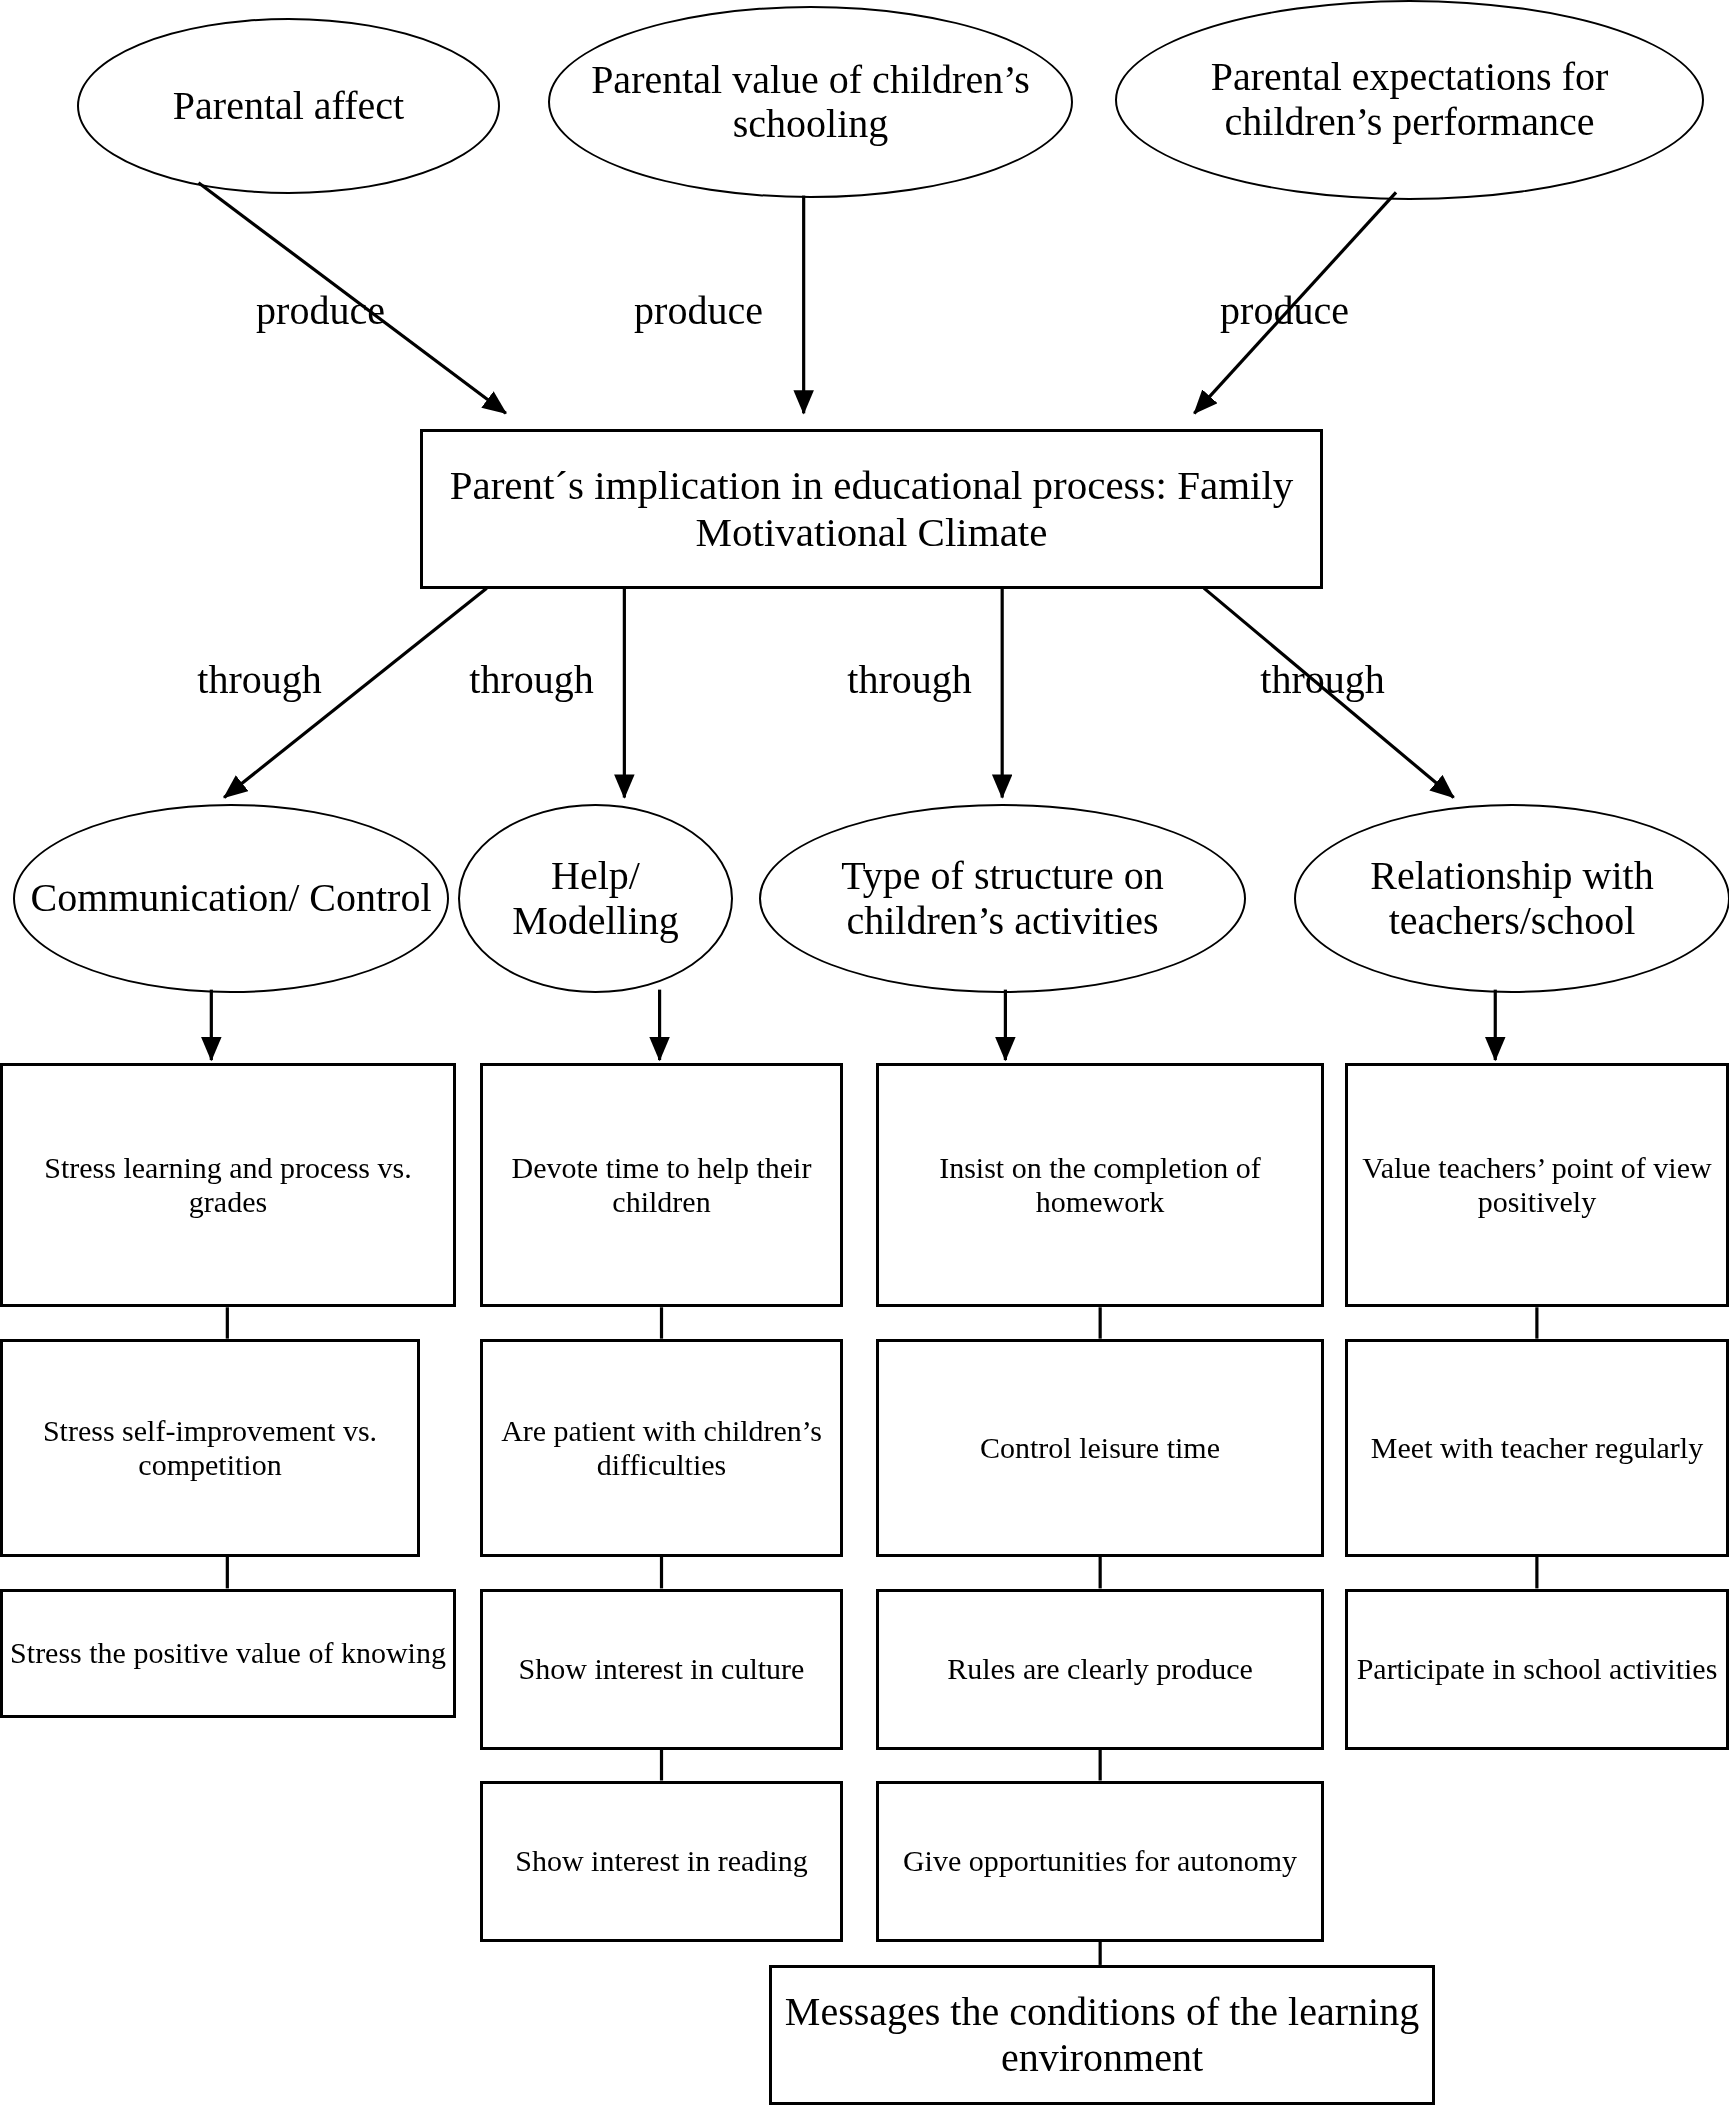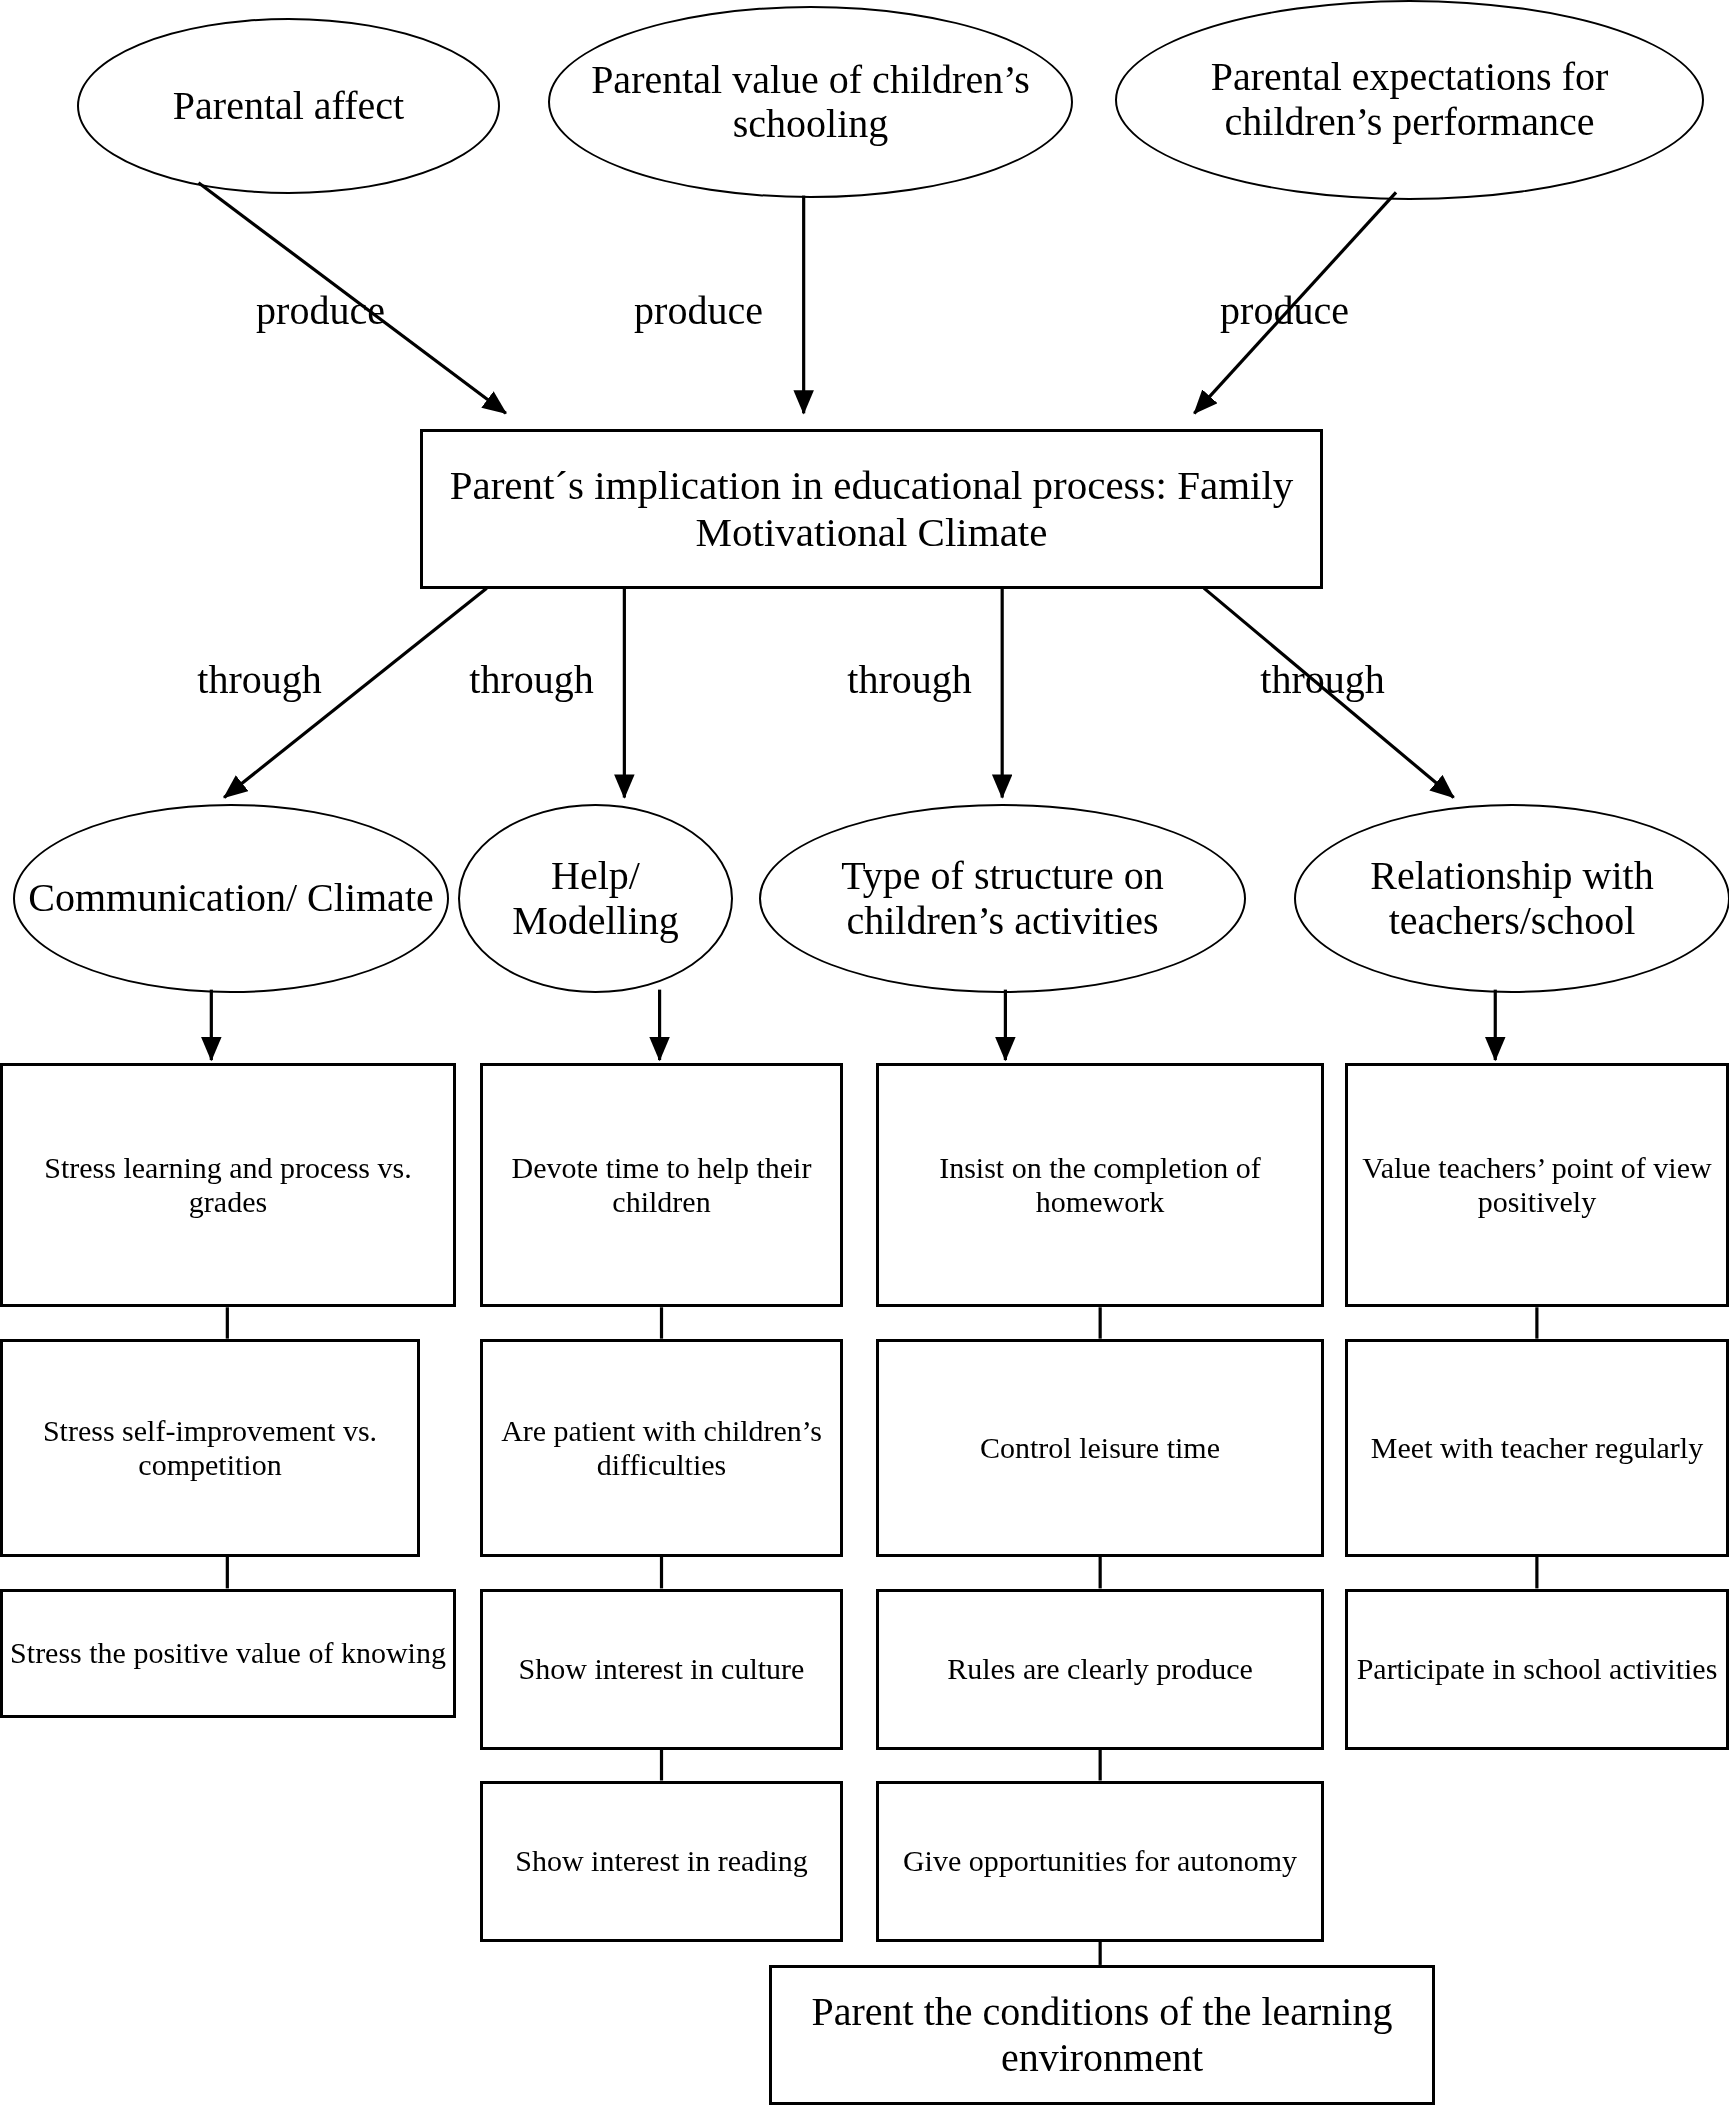--- a/index.html
+++ b/index.html
@@ -105,21 +105,21 @@
   <div class="boxnode f-center" style="left:420px;top:429px;width:903px;height:160px;">
     <span>Parent´s implication in educational process: Family Motivational Climate</span>
   </div>
 
   <div class="edgelabel" style="left:144px;top:660px;width:231px;">through</div>
   <div class="edgelabel" style="left:416px;top:660px;width:231px;">through</div>
   <div class="edgelabel" style="left:794px;top:660px;width:231px;">through</div>
   <div class="edgelabel" style="left:1207px;top:660px;width:231px;">through</div>
 
   <div class="ellipse f-mid" style="left:13px;top:804px;width:436px;height:189px;">
-    <span>Communication/ Climate</span>
+    <span>Communication/ Control</span>
   </div>
 
   <div class="ellipse f-mid" style="left:458px;top:804px;width:275px;height:189px;">
     <span>Help/ Modelling</span>
   </div>
 
   <div class="ellipse f-mid" style="left:759px;top:804px;width:487px;height:189px;">
     <span>Type of structure on children’s activities</span>
   </div>
 
@@ -167,17 +167,17 @@
     <span>Value teachers’ point of view positively</span>
   </div>
   <div class="boxnode f-leaf" style="left:1345px;top:1339px;width:384px;height:218px;">
     <span>Meet with teacher regularly</span>
   </div>
   <div class="boxnode f-leaf" style="left:1345px;top:1589px;width:384px;height:161px;">
     <span>Participate in school activities</span>
   </div>
 
   <div class="boxnode f-last" style="left:769px;top:1965px;width:666px;height:140px;">
-    <span>Parent the conditions of the learning environment</span>
+    <span>Messages the conditions of the learning environment</span>
   </div>
 
 </div>
 
 
 </body></html>

